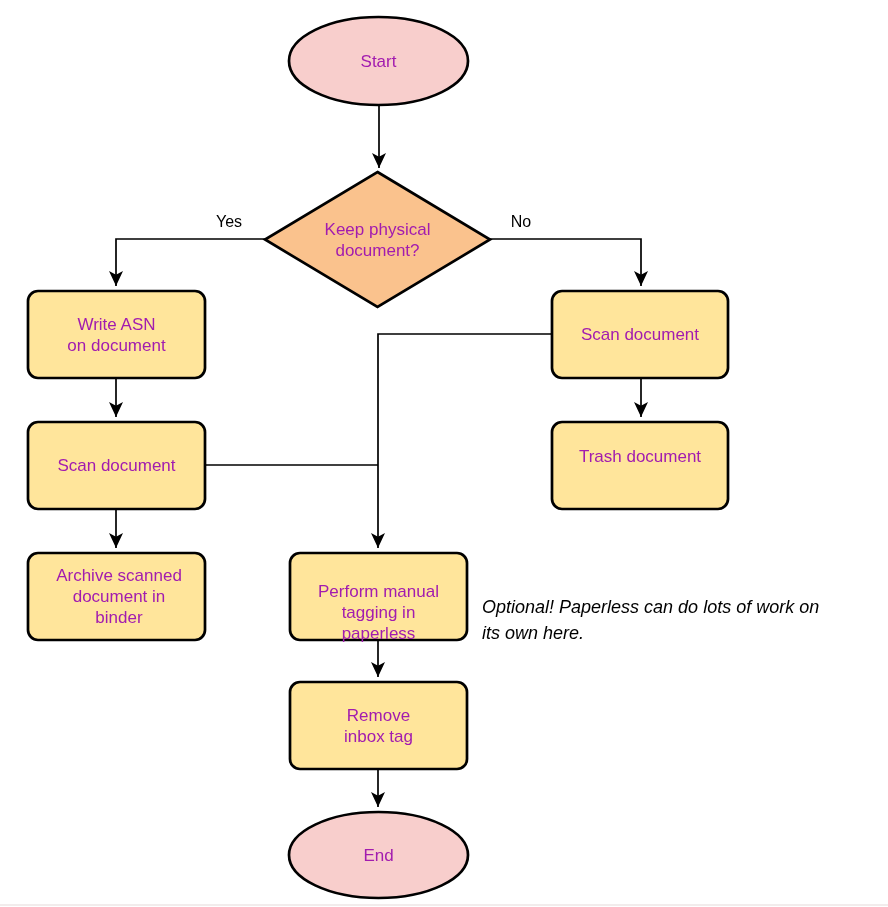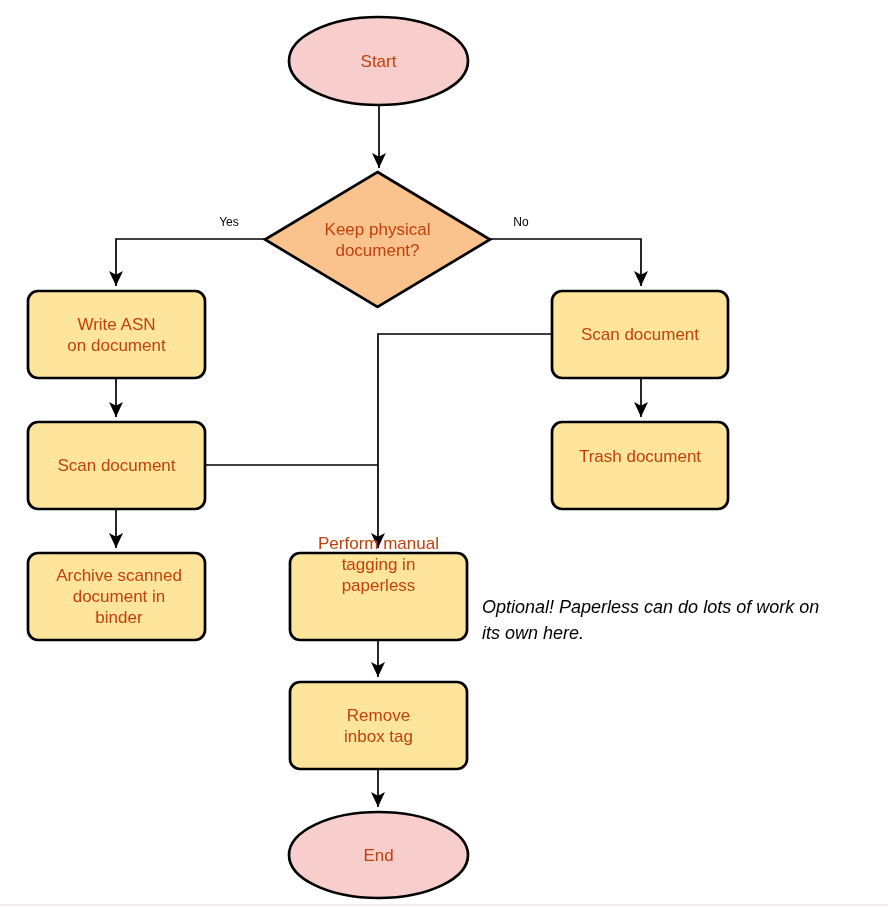--- a/index.html
+++ b/index.html
@@ -40,27 +40,27 @@
     pointer-events: none;
   }
   .node-label {
     position: absolute;
     display: flex;
     align-items: center;
     justify-content: center;
     text-align: center;
     font-size: 17px;
     line-height: 21px;
-    color: #c2410c;
+    color: #a21caf;
     white-space: pre-line;
   }
   .edge-label {
     position: absolute;
     transform: translate(-50%, -50%);
-    font-size: 12px;
+    font-size: 16px;
     color: #000000;
   }
   .annotation {
     position: absolute;
     font-style: italic;
     font-size: 18px;
     line-height: 26px;
     color: #000000;
     white-space: pre-line;
     text-align: left;
@@ -116,21 +116,21 @@
       <div class="node-label" style="left: 265px; top: 172px; width: 225px; height: 135px;">Keep physical
 document?</div>
       <div class="node-label" style="left: 28px; top: 291px; width: 177px; height: 87px;">Write ASN
 on document</div>
       <div class="node-label" style="left: 28px; top: 422px; width: 177px; height: 87px;">Scan document</div>
       <div class="node-label" style="left: 28px; top: 553px; width: 182px; height: 87px;">Archive scanned
 document in
 binder</div>
       <div class="node-label" style="left: 552px; top: 291px; width: 176px; height: 87px;">Scan document</div>
       <div class="node-label" style="left: 552px; top: 421px; width: 176px; height: 70px;">Trash document</div>
-      <div class="node-label" style="left: 290px; top: 528px; width: 177px; height: 72px;">Perform manual
+      <div class="node-label" style="left: 290px; top: 576px; width: 177px; height: 72px;">Perform manual
 tagging in
 paperless</div>
       <div class="node-label" style="left: 290px; top: 682px; width: 177px; height: 87px; text-align: center;">Remove
 inbox tag</div>
       <div class="node-label" style="left: 289px; top: 812px; width: 179px; height: 86px;">End</div>
     </div>
   <div class="annotation" style="left: 482px; top: 594px; width: 400px;">Optional! Paperless can do lots of work on
 its own here.</div>
   <div class="bottom-line"></div>
 </div>

